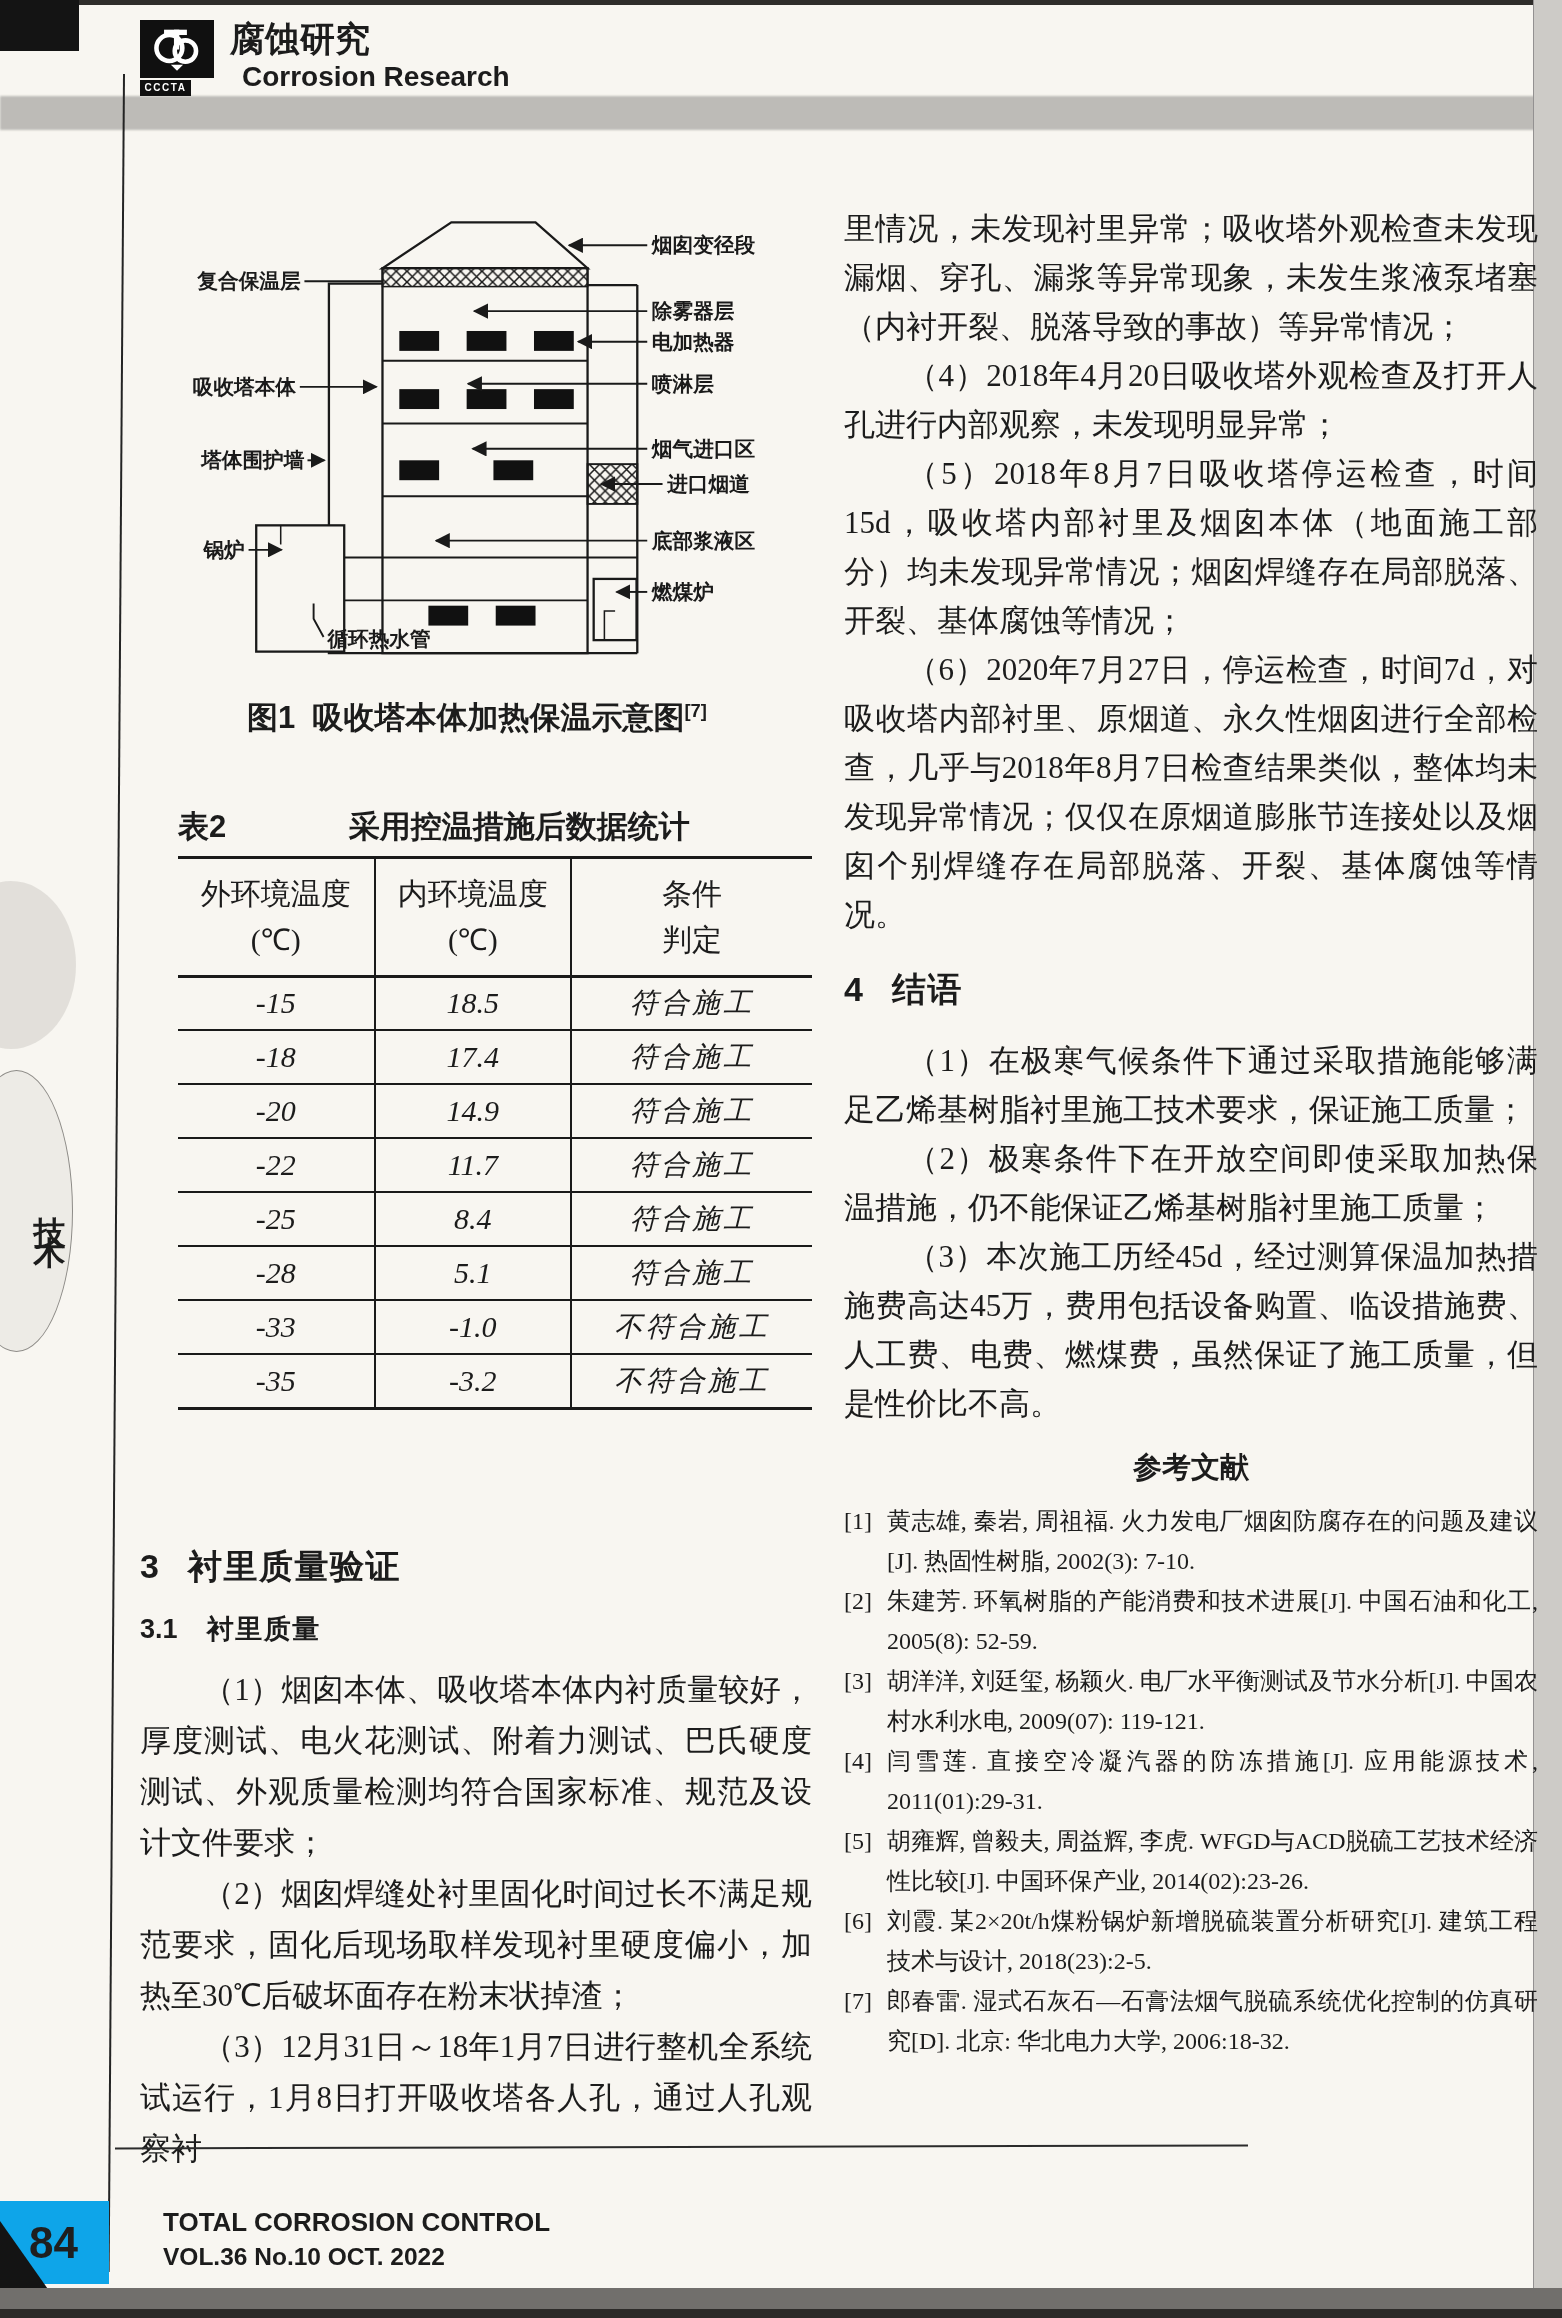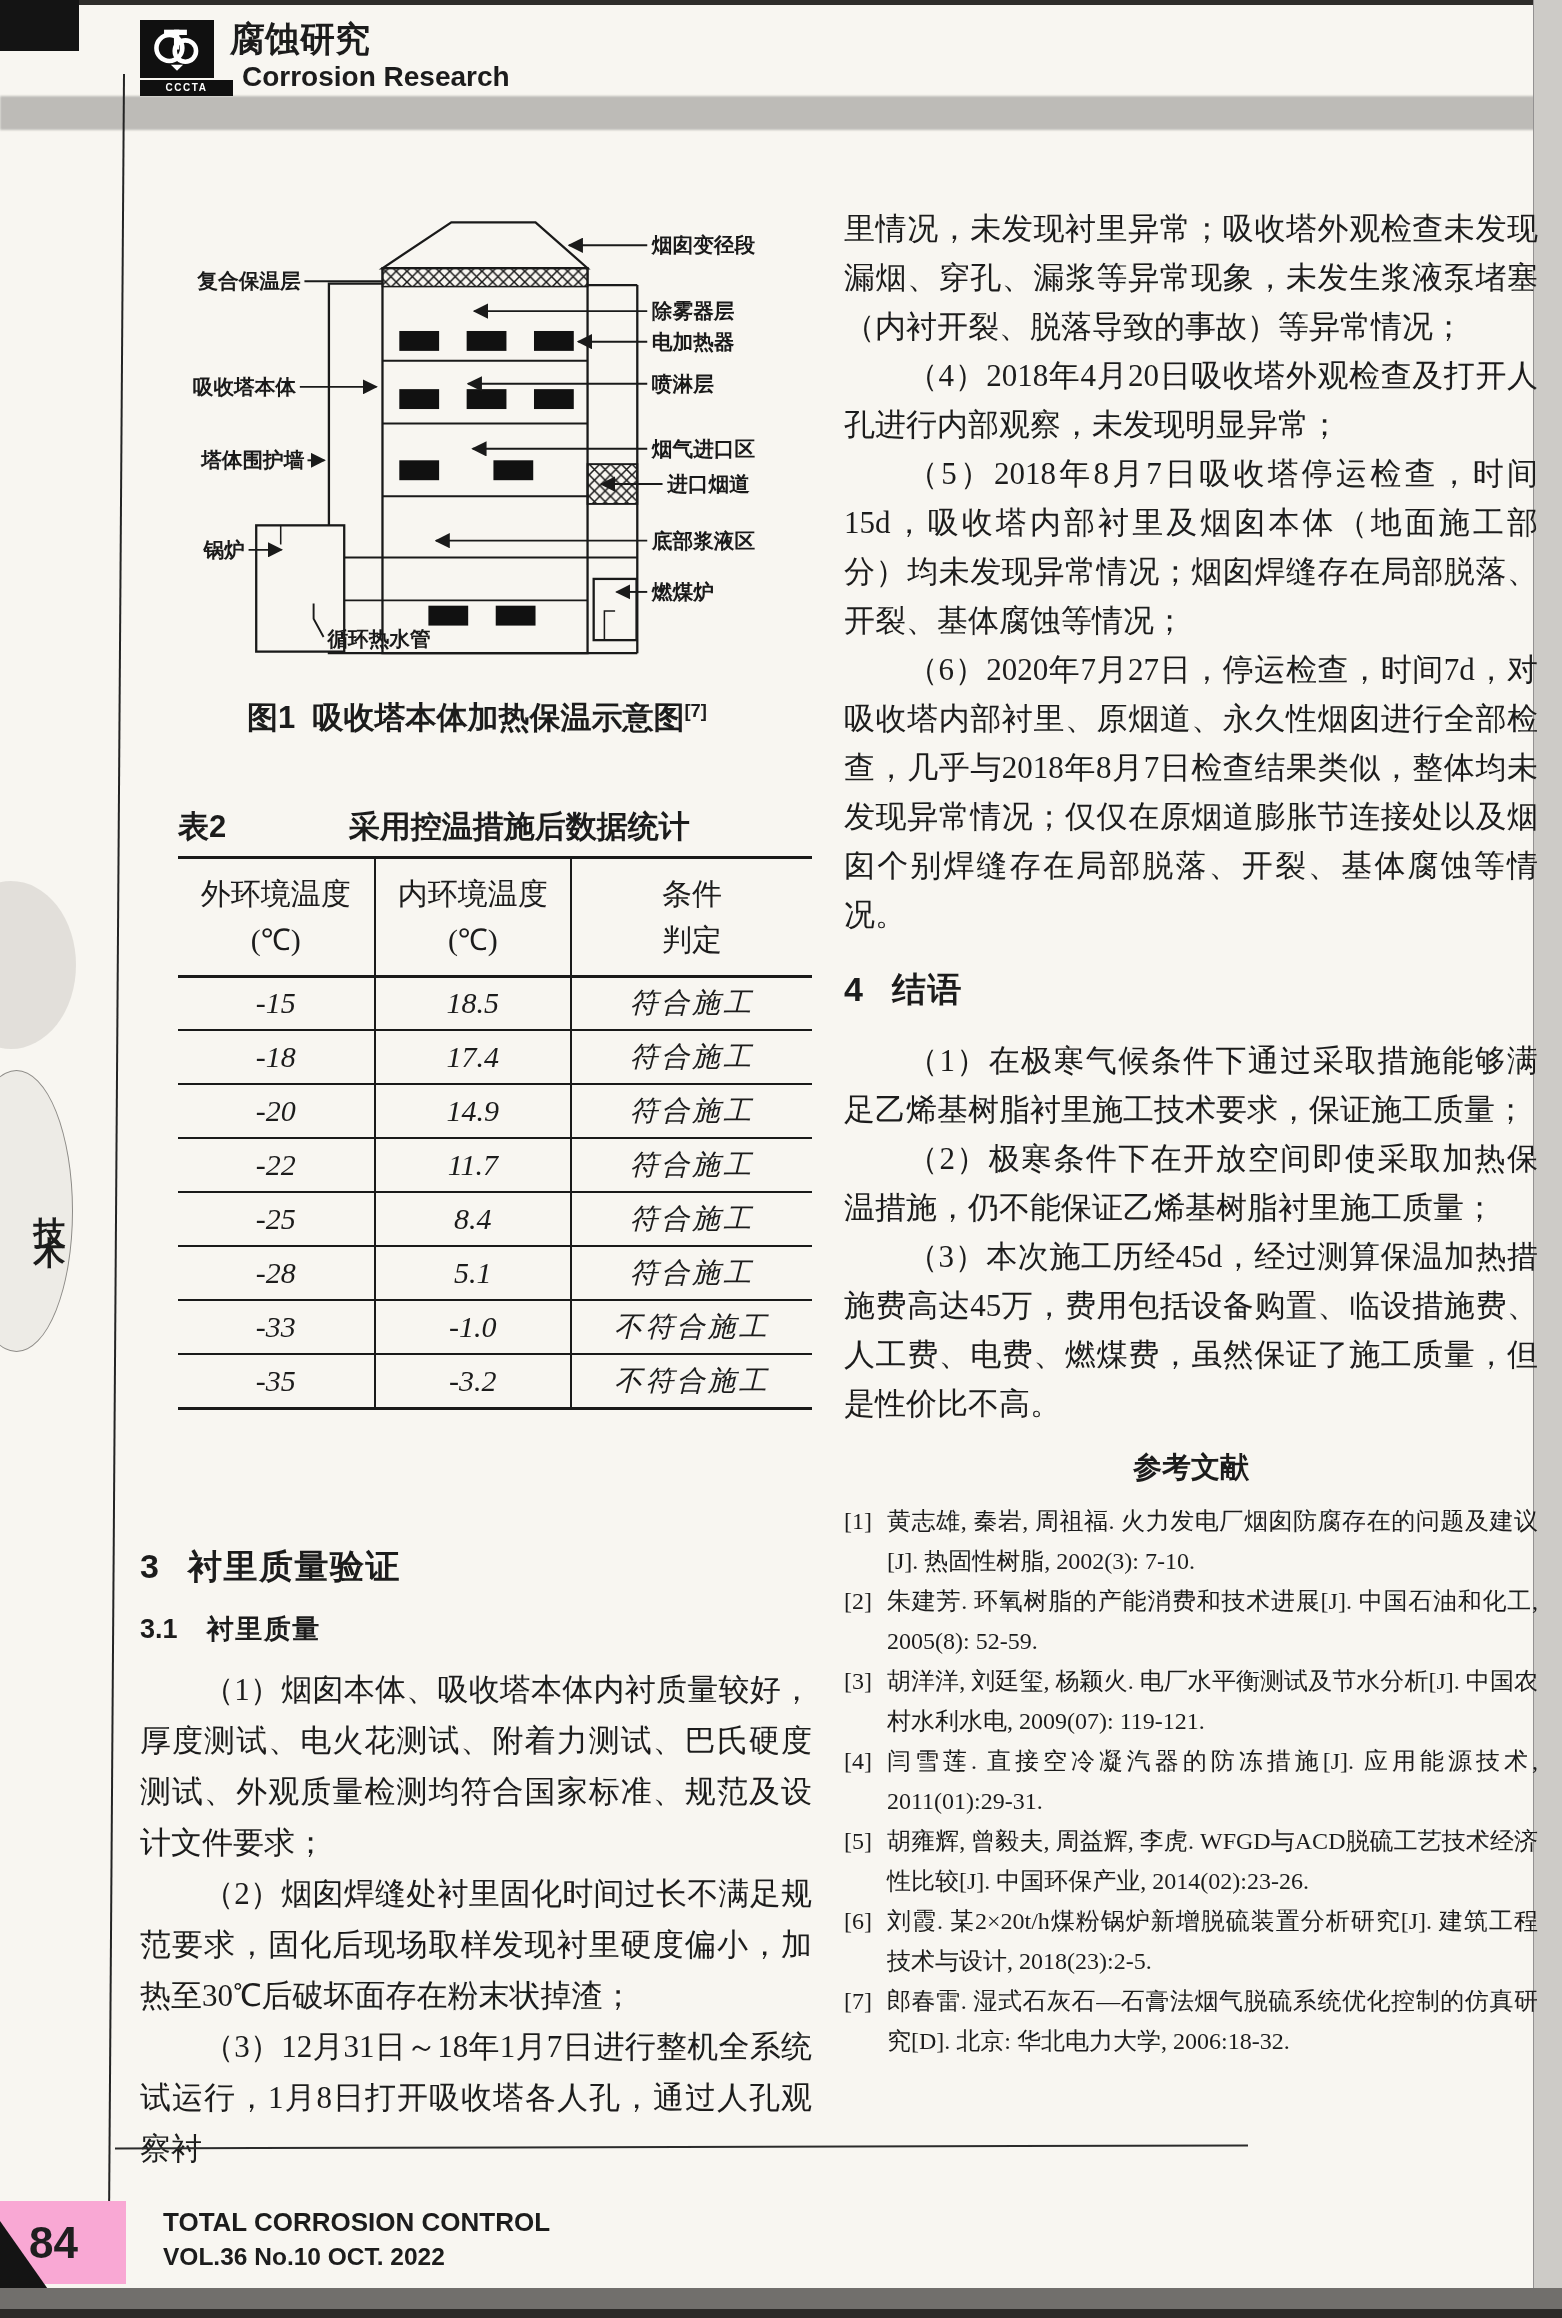--- a/index.html
+++ b/index.html
@@ -15,21 +15,21 @@
   .art-grayband  { position:absolute; left:0; top:96px; width:1562px; height:34px; background:#b3b1ad; opacity:.85; filter:blur(0.8px); }
   .art-right     { position:absolute; left:1533px; top:0; width:29px; height:2319px; background:#cdcbc7; border-left:1.5px solid #939191; }
   .art-bottom    { position:absolute; left:0; top:2288px; width:1562px; height:31px; background:#716f6c; }
   .art-bottom2   { position:absolute; left:0; top:2309px; width:1562px; height:9.2px; background:#2c2a28; }
   .art-botleft   { position:absolute; left:0; top:2221px; width:69px; height:98px; background:#141414; clip-path:polygon(0 0,100% 100%,0 100%); }
   .art-blob      { position:absolute; left:-54px; top:881px; width:130px; height:168px; background:#dcdad5; border-radius:50%; opacity:.8; }
   .margin-line   { position:absolute; left:123px; top:74px; width:2.3px; height:2198px; background:#242424; transform:rotate(0.4deg); transform-origin:top center; }
   
   .logo { position:absolute; left:140px; top:20px; width:74px; height:77px; }
   .logo .emblem { width:74px; height:58px; background:#101010; display:flex; align-items:center; justify-content:center; }
-  .logo .bar { margin-top:2.3px; width:93px; height:16px; background:#101010; color:#fff;
+  .logo .bar { margin-top:2.3px; width:51px; height:16px; background:#101010; color:#fff;
     font:bold 10px/16px "Liberation Sans", sans-serif; text-align:center; letter-spacing:1.5px; }
   .title-cn { position:absolute; left:230px; top:21.4px; font:bold 35px/1 "Liberation Sans", sans-serif; }
   .title-en { position:absolute; left:242px; top:63px; font:bold 28px/1 "Liberation Sans", sans-serif; }
   
   .side-tab { position:absolute; left:-40px; top:1070px; width:113px; height:282px; background:#edebe6;
     border:1.5px solid #8e8c88; border-radius:50%; }
   .side-tab span { position:absolute; left:67px; top:50%; transform:translateY(-50%);
     writing-mode:vertical-rl; font:bold 32px "Liberation Sans", sans-serif; letter-spacing:20px; color:#1c1c1c; }
   
   .fig { position:absolute; left:107px; top:196px; width:704px; height:498px; }
@@ -62,21 +62,21 @@
   .para { font-size:31px; line-height:51px; text-align:justify; text-indent:63px; }
   .para.noindent { text-indent:0; }
   .col-right .para { line-height:49px; }
   .h4row { margin:27.6px 0 23px; }
   .refs-title { text-align:center; font:bold 29px "Liberation Sans", sans-serif; margin:20px 0 13.8px; }
   .ref { display:flex; font-size:24px; line-height:40px; }
   .ref .rnum { flex:0 0 43px; }
   .ref .rtxt { flex:1; text-align:justify; }
   
   .foot-line { position:absolute; left:115px; top:2146px; width:1133px; height:2.3px; background:#2b2b2b; transform:rotate(-0.15deg); }
-  .pageno { position:absolute; left:0; top:2201px; width:126px; height:83px; background:#f9a8d4;
+  .pageno { position:absolute; left:0; top:2201px; width:109px; height:83px; background:#0ea5e9;
     font:bold 44px/83px "Liberation Sans", sans-serif; padding-left:29px; color:#1f1f1f; }
   .foot-text { position:absolute; left:163px; top:2205px; font-family:"Liberation Sans", sans-serif; }
   .foot-text .l1 { font-weight:bold; font-size:26px; line-height:35px; }
   .foot-text .l2 { font-weight:bold; font-size:24.5px; line-height:34px; }
 </style>
 </head>
 <body>
 
 <div class="page">
 

